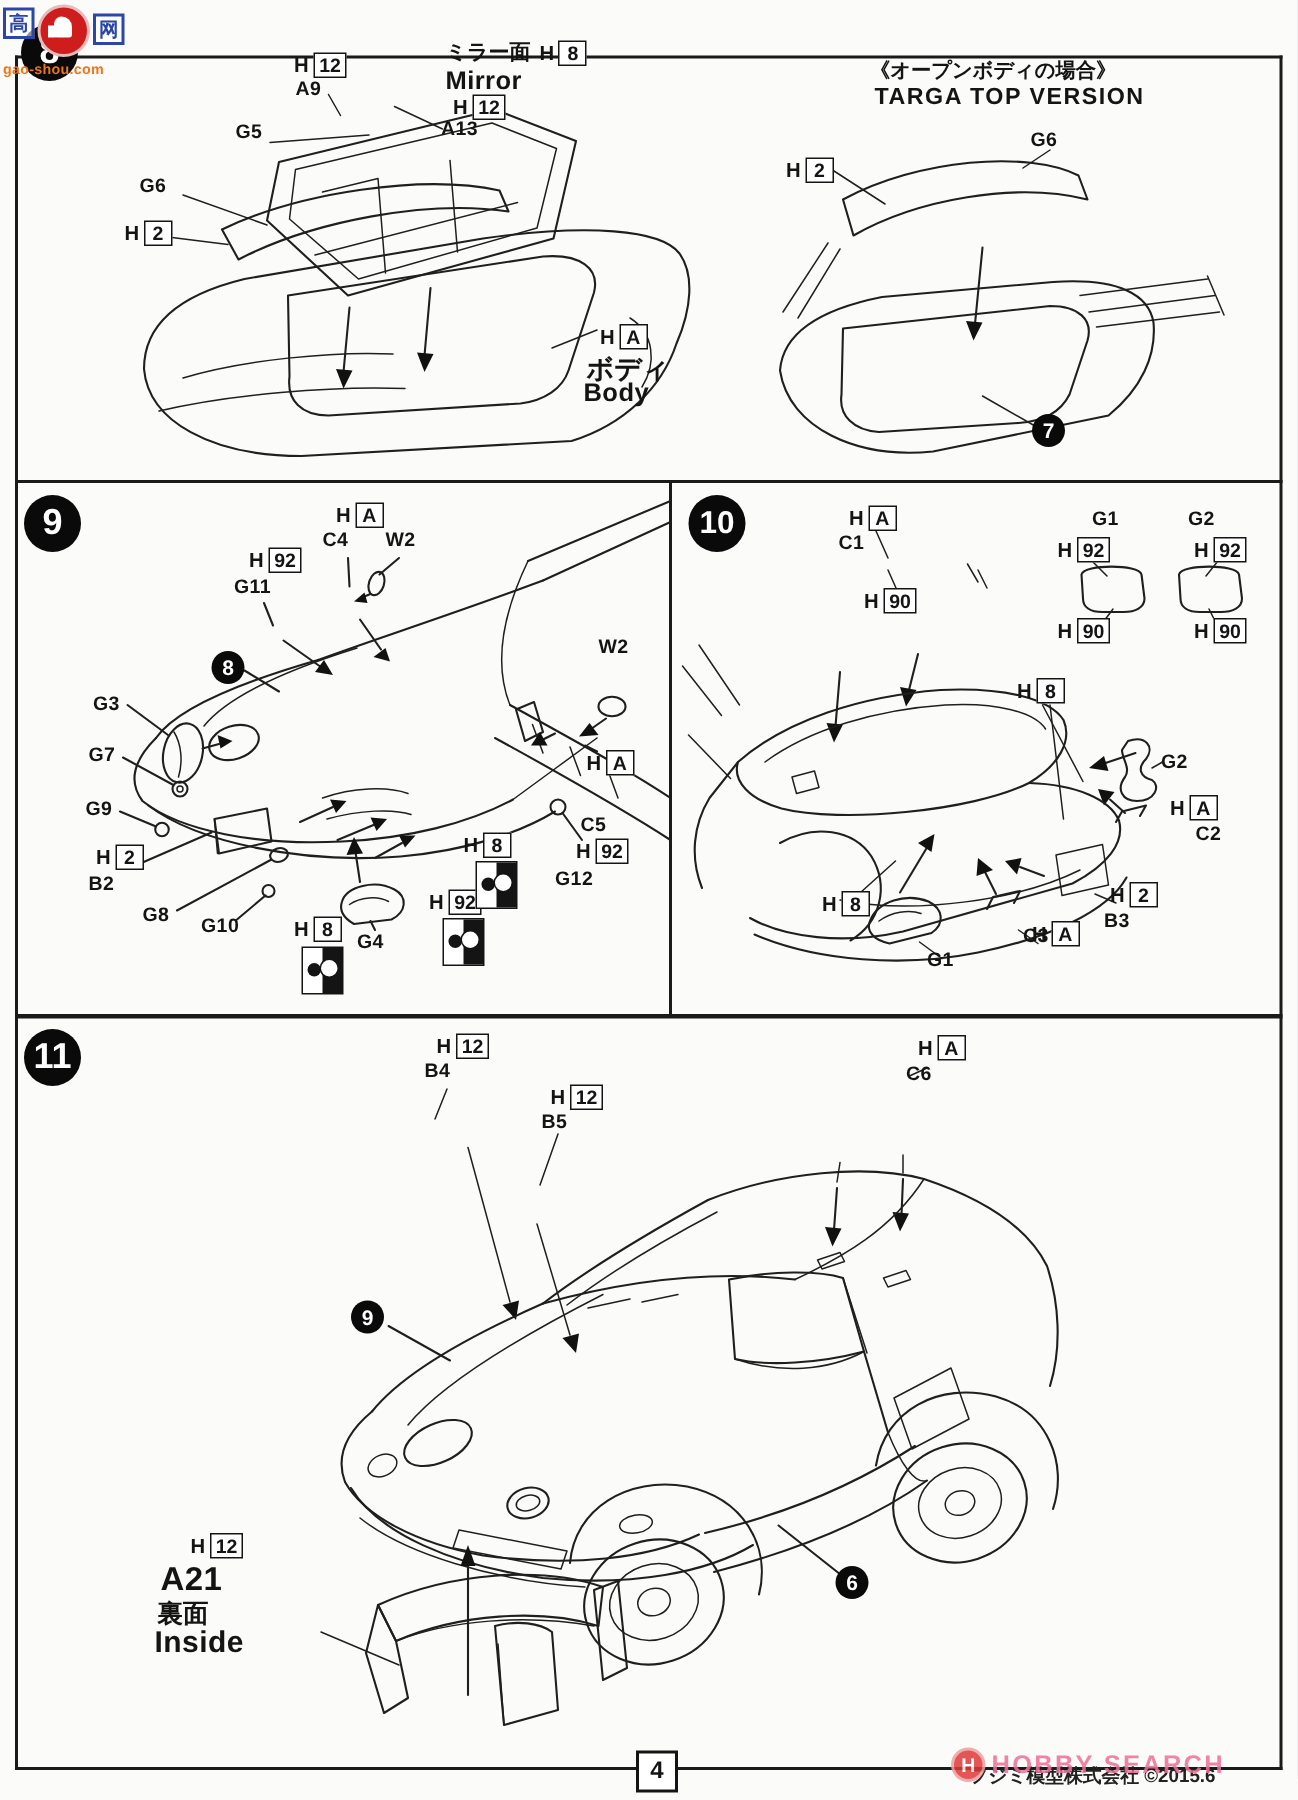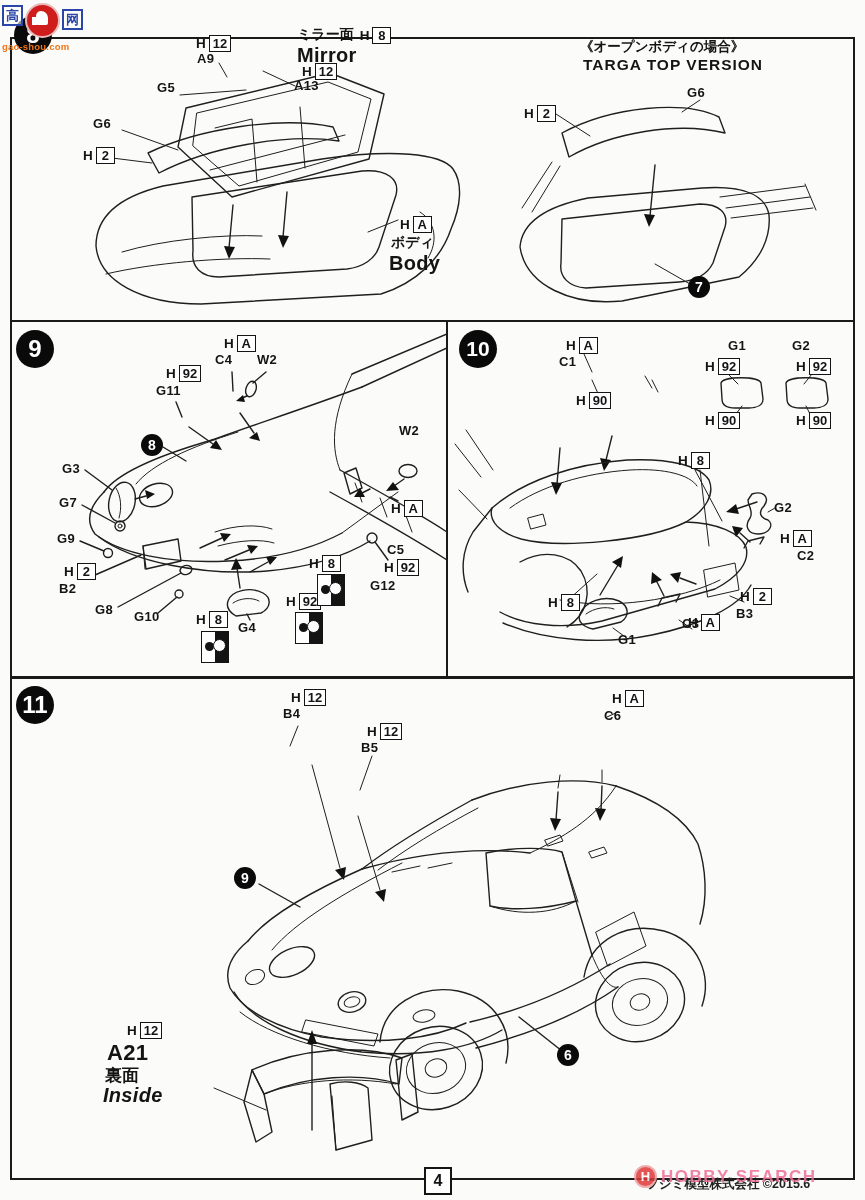--- a/index.html
+++ b/index.html
@@ -39,23 +39,23 @@
   .wm-thumb{position:absolute;left:9px;top:6px;width:12px;height:14px;background:#fff;
             border-radius:5px 7px 2px 2px;}
   .wm-thumb:before{content:"";position:absolute;left:-4px;top:6px;width:5px;height:8px;background:#fff;}
   .wm-url{color:#f07418;font-size:9.5px;font-weight:700;margin-top:1px;letter-spacing:.2px;}
   
   .publisher{position:absolute;font-size:12.5px;font-weight:600;color:#222;z-index:3;}
   .hobby{position:absolute;display:flex;align-items:center;gap:4px;z-index:4;opacity:.85;}
   .hobby-h{width:19px;height:19px;border-radius:50%;background:#e03a3a;color:#fff;font-weight:800;font-size:13px;
            display:flex;align-items:center;justify-content:center;border:2px solid #efa0a0;}
   .hobby-t{color:#ee7096;font-size:17px;font-weight:800;letter-spacing:1.5px;}
-  .sm{font-size:20px;}
+  .sm{font-size:17px;}
   .big{font-size:22px;}
-  .mid{font-size:20px;font-style:italic;}
+  .mid{font-size:20px;}
   .jp2{font-size:17px;font-weight:700;}
 </style>
 </head>
 <body>
 
 <div class="page">
 
   <div class="hline" style="left:10px;top:37px;width:845px;height:2px"></div>
   <div class="hline" style="left:10px;top:320px;width:845px;height:2px"></div>
   <div class="hline" style="left:10px;top:676px;width:845px;height:2.5px"></div>
@@ -387,21 +387,21 @@
   <div class="plabel" style="left:157px;top:80px">G5</div>
   <div class="plabel" style="left:93px;top:116px">G6</div>
   <div class="badge" style="left:83px;top:147px">
     <span class="bp">H</span>
       <span class="bn">2</span>
     </div>
   <div class="badge" style="left:400px;top:216px">
     <span class="bp">H</span>
       <span class="bn">A</span>
     </div>
-  <div class="jp" style="left:391px;top:234px;font-size:14px">ボディ</div>
+  <div class="jp" style="left:391px;top:234px;font-size:18px">ボディ</div>
   <div class="plabel sm" style="left:389px;top:252px">Body</div>
   <div class="jp" style="left:580px;top:38px;font-size:13.5px">《オープンボディの場合》</div>
   <div class="plabel" style="left:583px;top:56px;font-size:15.5px;letter-spacing:1px">TARGA TOP VERSION</div>
   <div class="plabel" style="left:687px;top:85px">G6</div>
   <div class="badge" style="left:524px;top:105px">
     <span class="bp">H</span>
       <span class="bn">2</span>
     </div>
   <div class="callout" style="left:688px;top:276px">7</div>
 

